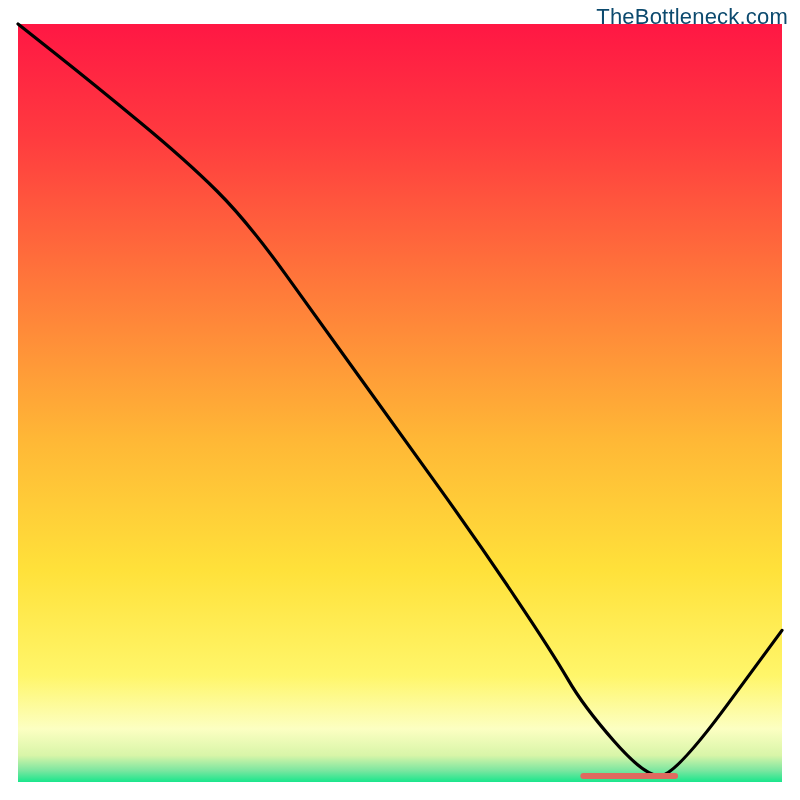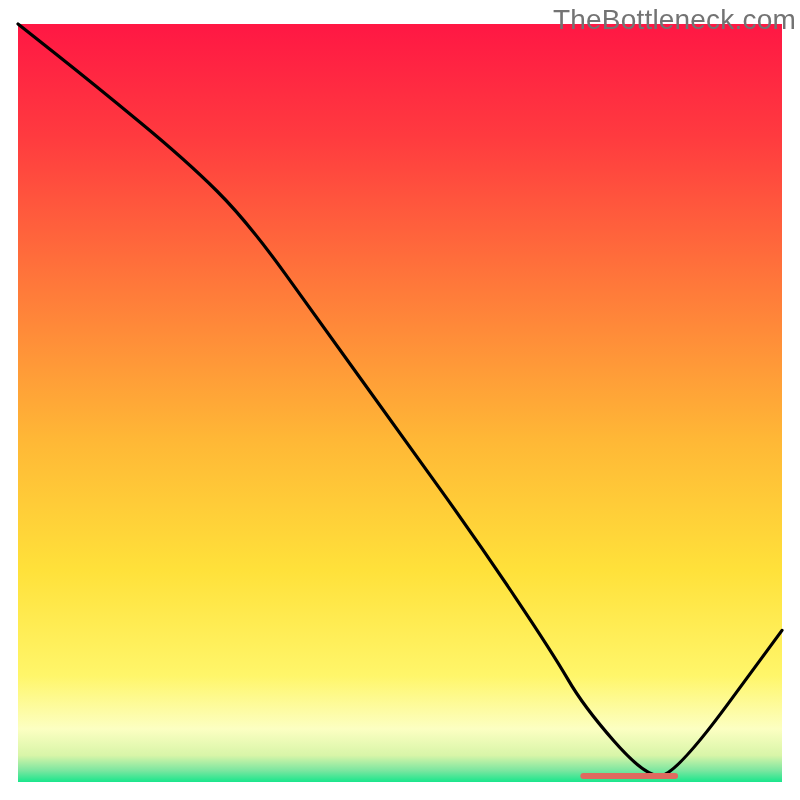--- a/index.html
+++ b/index.html
@@ -12,23 +12,23 @@
     background: #ffffff;
   }
   .chart-container {
     position: relative;
     width: 800px;
     height: 800px;
   }
   .watermark {
     position: absolute;
     top: 4px;
-    right: 4px;
-    color: #737373;
-    font-size: 28px;
+    right: 12px;
+    color: #0c4a6e;
+    font-size: 22px;
     font-weight: 500;
     z-index: 10;
     letter-spacing: 0.2px;
   }
   svg {
     display: block;
   }
 </style>
 </head>
 <body>

